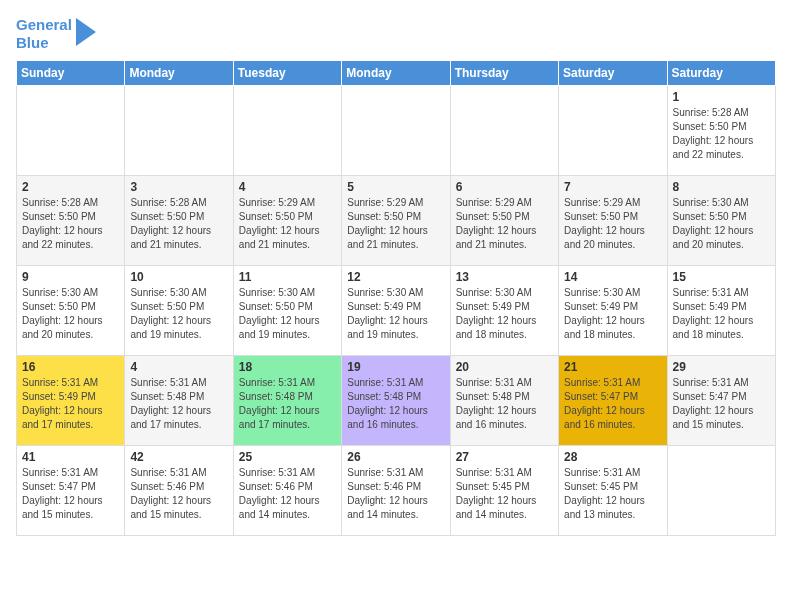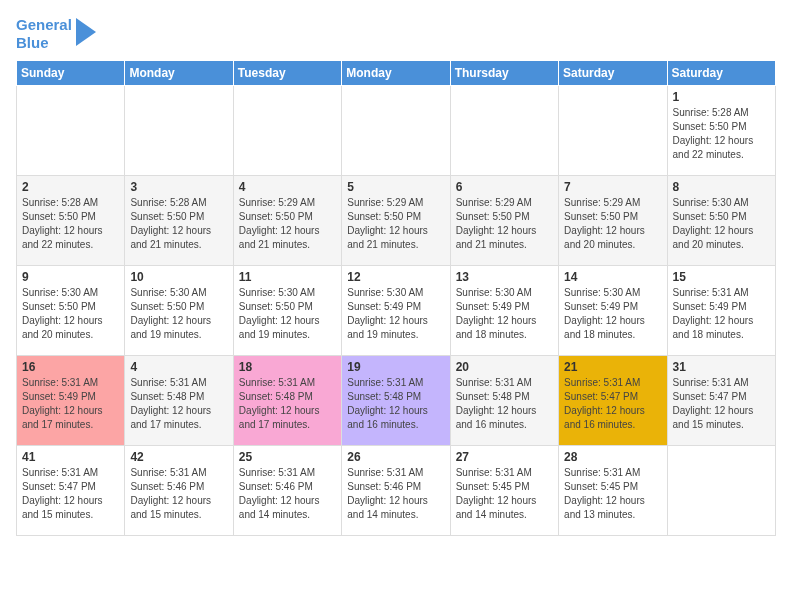--- a/index.html
+++ b/index.html
@@ -220,33 +220,33 @@
 Daylight: 12 hours and 18 minutes.</div>
         </td>
         <td>
           <span class="day-num">15</span>
           <div class="day-info" style="white-space: pre-line;">Sunrise: 5:31 AM
 Sunset: 5:49 PM
 Daylight: 12 hours and 18 minutes.</div>
         </td>
       </tr>
       <tr>
-        <td style="background: #fca5a5;">
+        <td style="background: #fde047;">
           <span class="day-num">16</span>
           <div class="day-info" style="white-space: pre-line;">Sunrise: 5:31 AM
 Sunset: 5:49 PM
 Daylight: 12 hours and 17 minutes.</div>
         </td>
         <td style="background: rgb(245, 245, 245);">
           <span class="day-num">4</span>
           <div class="day-info" style="white-space: pre-line;">Sunrise: 5:31 AM
 Sunset: 5:48 PM
 Daylight: 12 hours and 17 minutes.</div>
         </td>
-        <td style="background: #f9a8d4;">
+        <td style="background: #86efac;">
           <span class="day-num">18</span>
           <div class="day-info" style="white-space: pre-line;">Sunrise: 5:31 AM
 Sunset: 5:48 PM
 Daylight: 12 hours and 17 minutes.</div>
         </td>
         <td style="background: #c4b5fd;">
           <span class="day-num">19</span>
           <div class="day-info" style="white-space: pre-line;">Sunrise: 5:31 AM
 Sunset: 5:48 PM
 Daylight: 12 hours and 16 minutes.</div>
@@ -257,21 +257,21 @@
 Sunset: 5:48 PM
 Daylight: 12 hours and 16 minutes.</div>
         </td>
         <td style="background: #eab308;">
           <span class="day-num">21</span>
           <div class="day-info" style="white-space: pre-line;">Sunrise: 5:31 AM
 Sunset: 5:47 PM
 Daylight: 12 hours and 16 minutes.</div>
         </td>
         <td style="background: rgb(245, 245, 245);">
-          <span class="day-num">31</span>
+          <span class="day-num">29</span>
           <div class="day-info" style="white-space: pre-line;">Sunrise: 5:31 AM
 Sunset: 5:47 PM
 Daylight: 12 hours and 15 minutes.</div>
         </td>
       </tr>
       <tr>
         <td>
           <span class="day-num">41</span>
           <div class="day-info" style="white-space: pre-line;">Sunrise: 5:31 AM
 Sunset: 5:47 PM

